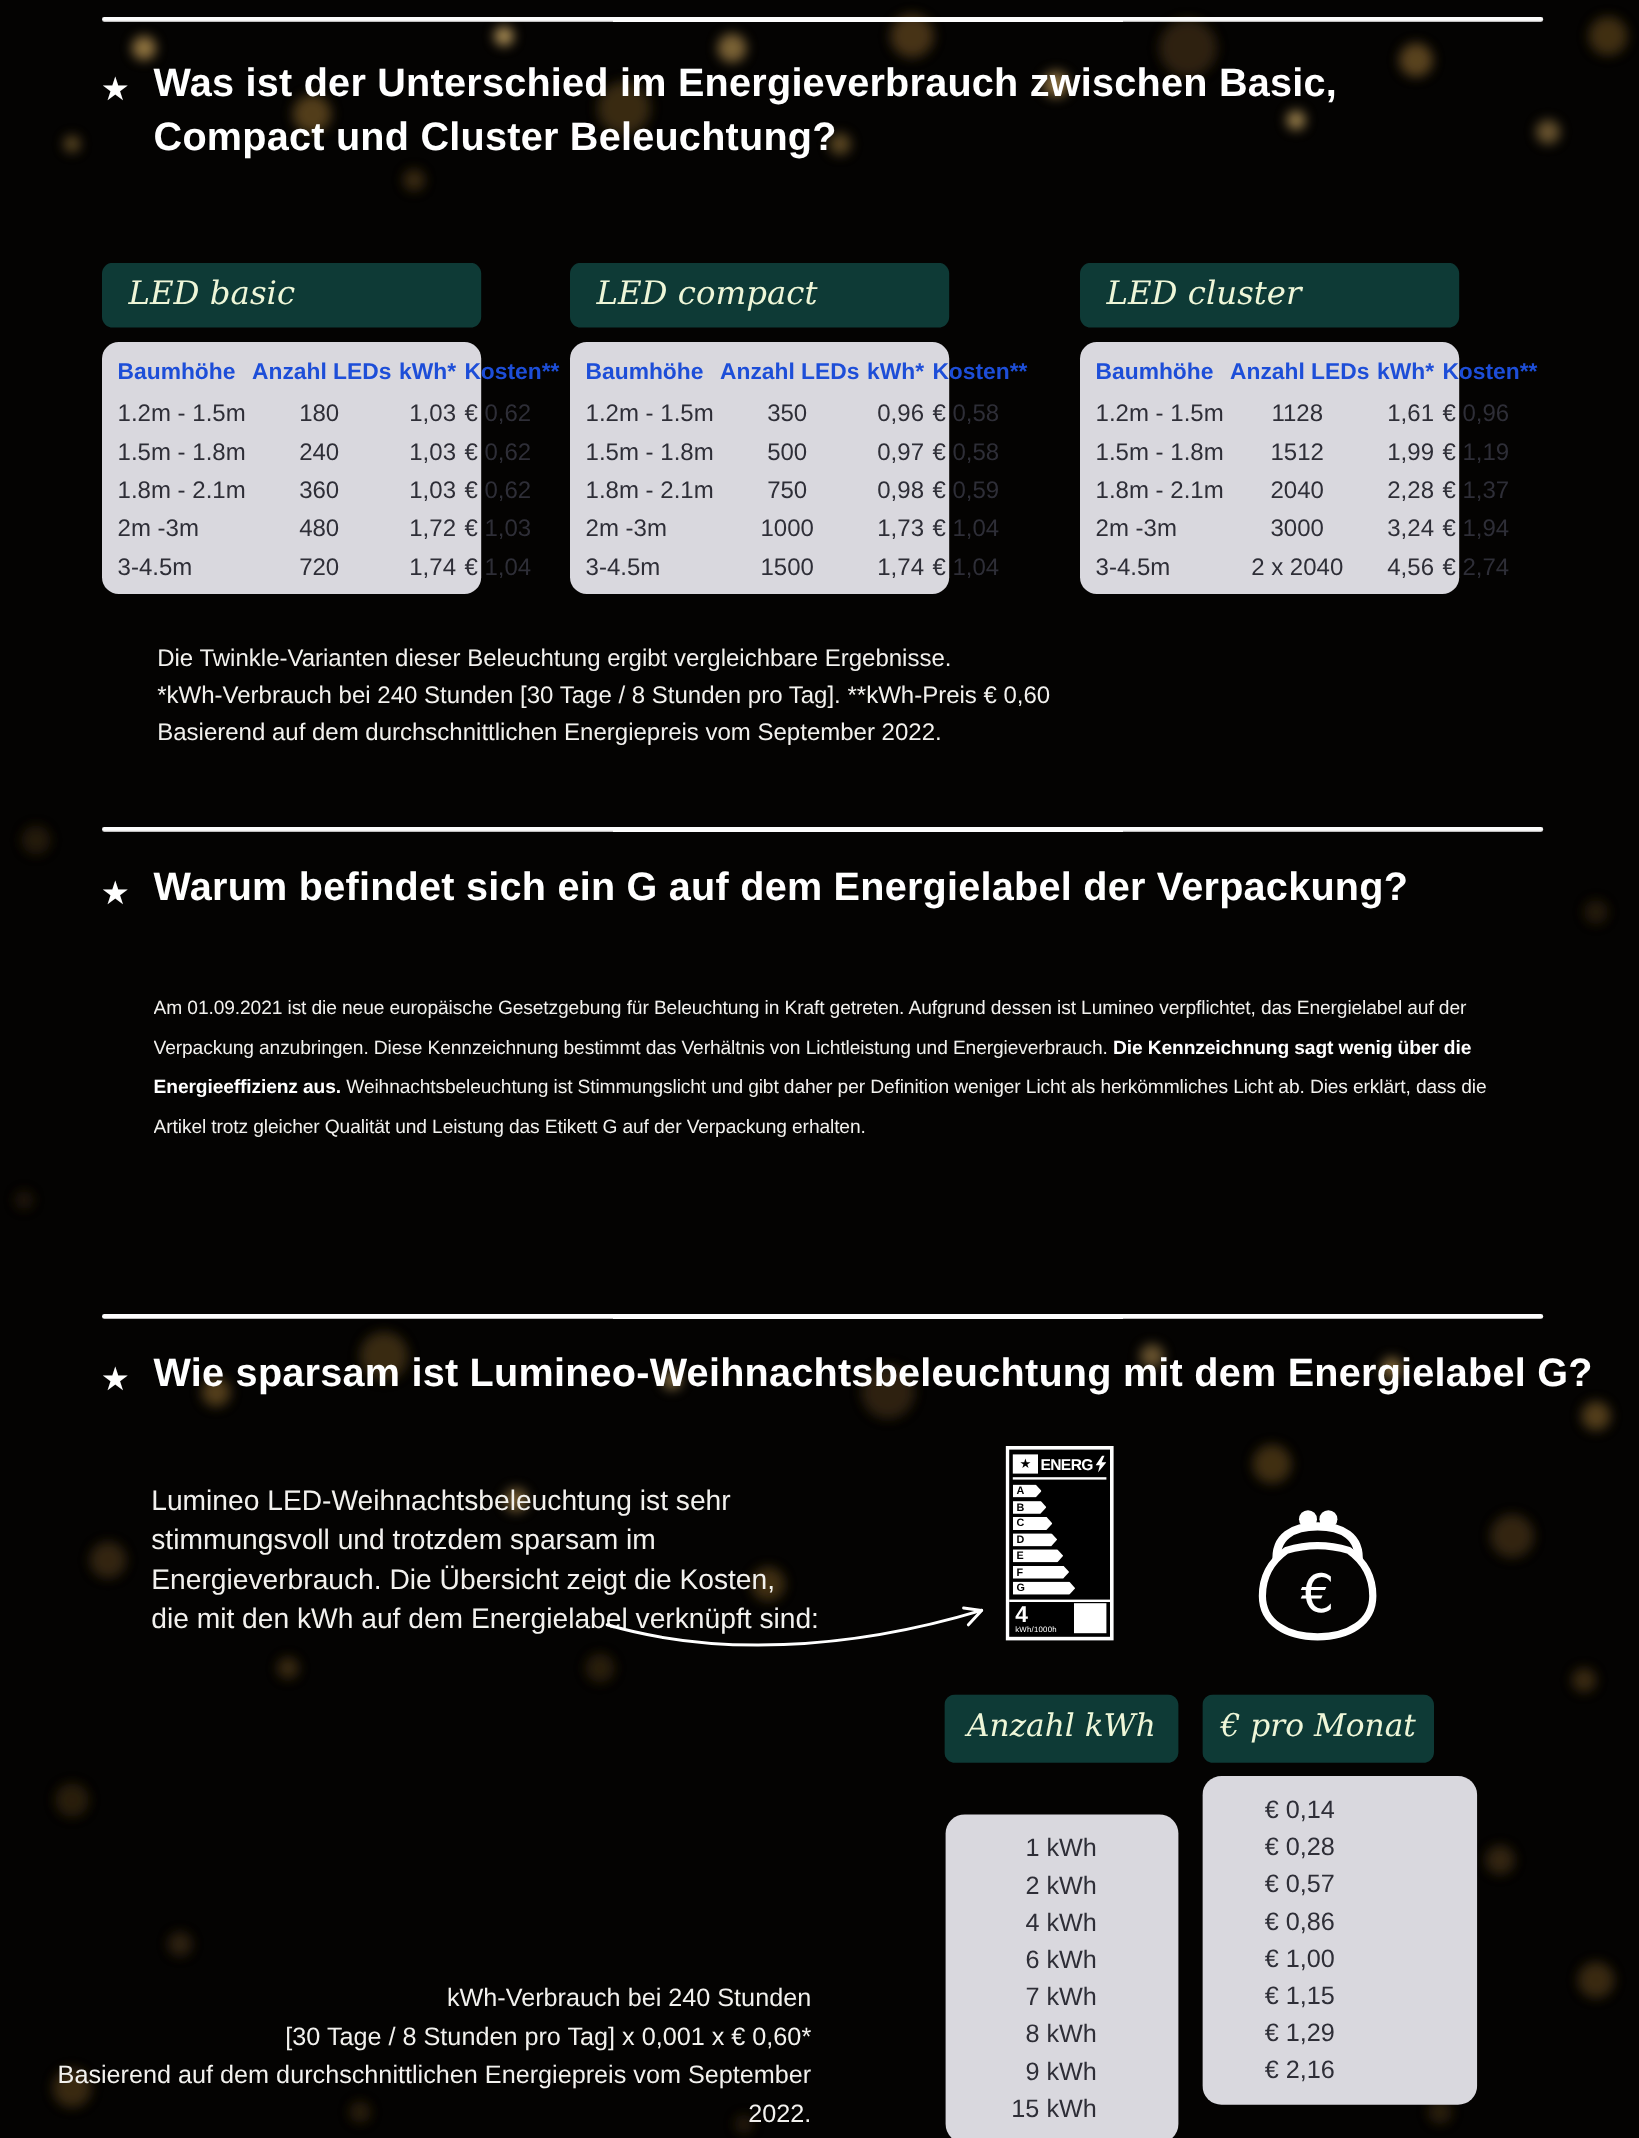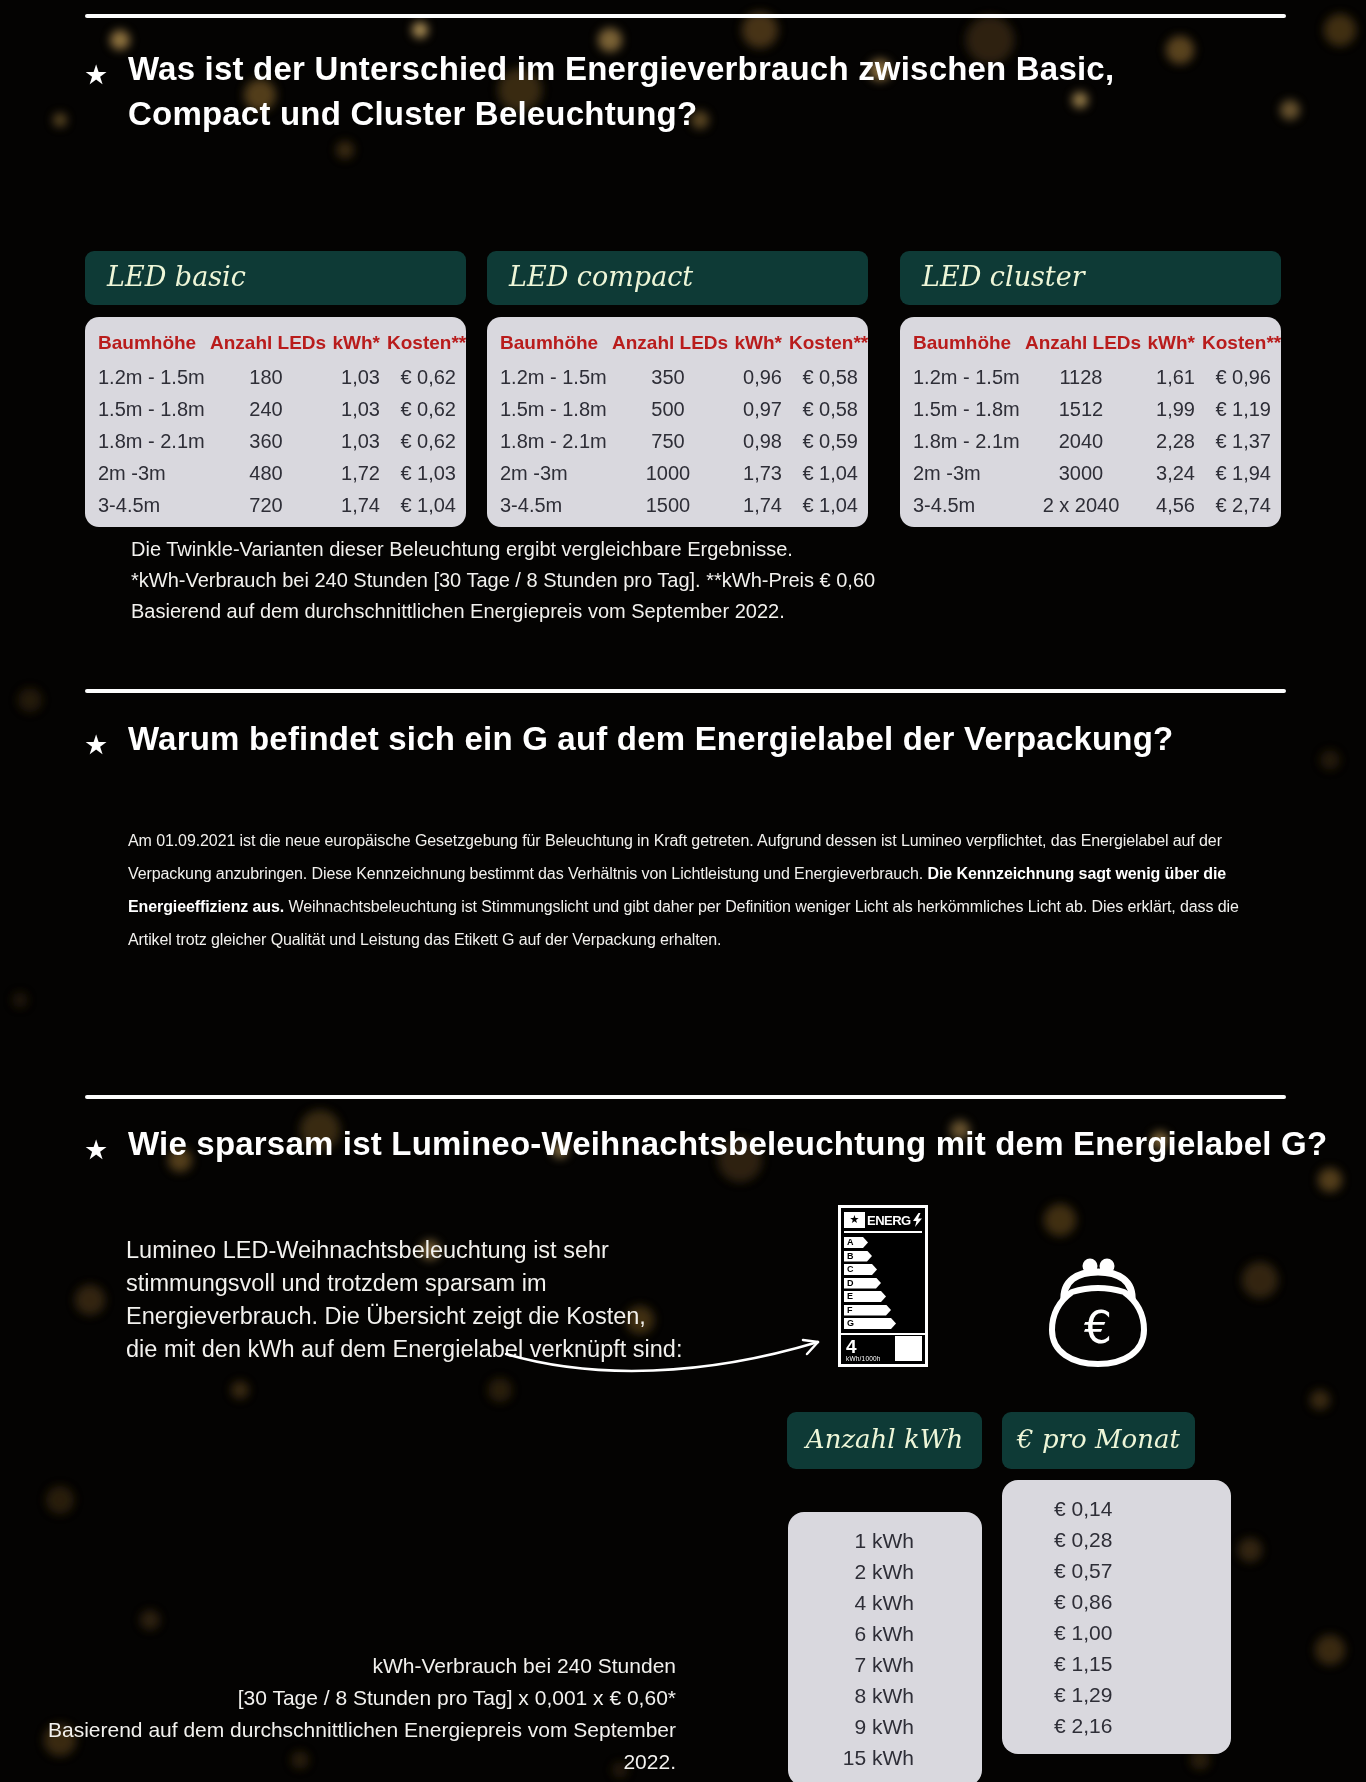--- a/index.html
+++ b/index.html
@@ -8,28 +8,28 @@
         font-family:"Liberation Sans",sans-serif;}
   .bokeh{position:absolute;inset:0;pointer-events:none;}
 
   .rule{position:absolute;left:85px;width:1201px;height:4px;background:#fdfdfd;border-radius:2px;}
 
   .star{position:absolute;color:#fff;font-family:"DejaVu Sans",sans-serif;font-size:27px;line-height:1;}
   .sec-head{position:absolute;left:128px;color:#fff;font-size:33px;font-weight:bold;
             line-height:45px;letter-spacing:.2px;white-space:pre-line;}
 
   
-  .ltable{position:absolute;top:219px;width:381px;margin-top:32px;}
+  .ltable{position:absolute;top:219px;width:316px;}
   .ltitle{height:54px;background:#0e3a36;border-radius:9px;color:#eef6d8;
           font-family:"DejaVu Serif",serif;font-style:italic;font-size:27px;
           line-height:52px;padding-left:22px;}
   .lpanel{margin-top:12px;background:#d9d8de;border-radius:14px;height:210px;padding:7px 10px 0 13px;}
   .trow{display:grid;grid-template-columns:112px 112px 58px 1fr;align-items:center;height:32px;
         color:#2e2e37;font-size:20px;white-space:nowrap;}
-  .trow.thead{height:37px;font-weight:bold;font-size:19px;color:#b91c1c;}
+  .trow.thead{height:37px;font-weight:bold;font-size:19px;color:#1d4ed8;}
   .c0{text-align:left}.c1{text-align:center}.c2{text-align:right}.c3{text-align:right;padding-left:7px}
 
   .fnote{position:absolute;color:#f2f1ee;font-size:20px;line-height:31px;white-space:pre-line;}
 
   .para{position:absolute;left:128px;top:824px;width:1128px;color:#f2f1ee;
         font-size:16px;line-height:33px;letter-spacing:-.1px;}
   .para strong{color:#fff;}
 
   .intro{position:absolute;left:126px;top:1234px;color:#f2f1ee;font-size:23.5px;
          line-height:33px;white-space:pre-line;}
@@ -170,21 +170,21 @@
           <div class="trow">
             <span class="c0">3-4.5m</span>
             <span class="c1">720</span>
             <span class="c2">1,74</span>
             <span class="c3">€ 1,04</span>
           </div>
         </div>
     </div>
   </div>
 
-  <div class="ltable" style="left:487px">
+  <div class="ltable" style="left:475px">
     <div class="ltitle">LED compact</div>
     <div class="lpanel">
       <div class="trow thead">
         <span class="c0">Baumhöhe</span>
         <span class="c1">Anzahl LEDs</span>
         <span class="c2">kWh*</span>
         <span class="c3">Kosten**</span>
       </div>
       <div>
           <div class="trow">

